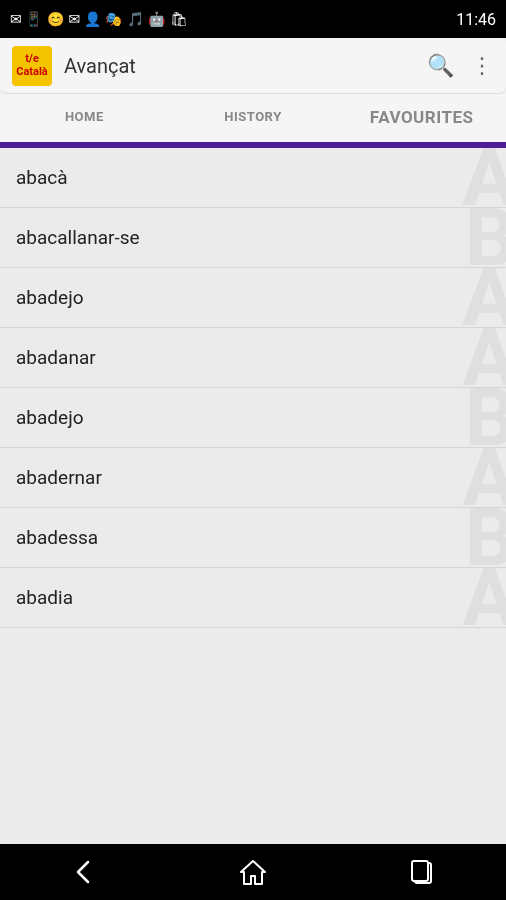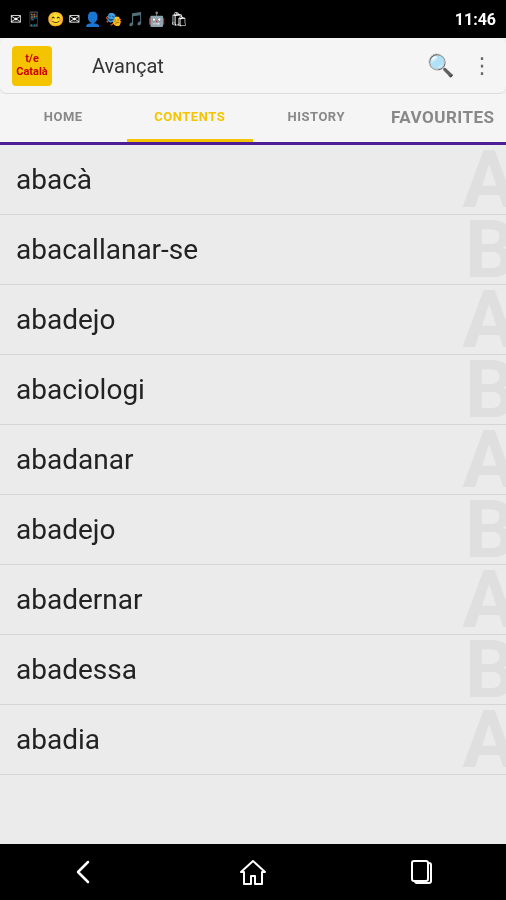--- a/index.html
+++ b/index.html
@@ -36,21 +36,21 @@
     }
 
     #status-bar .status-icon {
       color: #fff;
       font-size: 14px;
     }
 
     #status-bar .time {
       color: #fff;
       font-size: 16px;
-      font-weight: bold;
+      font-weight: normal;
     }
 
     
     #app-bar {
       background: #f5f5f5;
       height: 56px;
       display: flex;
       align-items: center;
       padding: 0 12px;
       border-bottom: 1px solid #ddd;
@@ -76,40 +76,39 @@
       font-size: 11px;
       text-align: center;
       line-height: 1.1;
     }
 
     #app-bar .app-title {
       flex: 1;
       font-size: 20px;
       color: #333;
       font-weight: normal;
-      margin-left: 28px;
     }
 
     #app-bar .toolbar-icons {
       display: flex;
       align-items: center;
       gap: 16px;
     }
 
     #app-bar .toolbar-icon {
       color: #666;
       font-size: 22px;
       cursor: pointer;
     }
 
     
     #tabs {
       background: #f5f5f5;
       display: flex;
-      border-bottom: 3px solid #4c1d95;
+      border-bottom: 6px solid #4c1d95;
       flex-shrink: 0;
     }
 
     .tab {
       flex: 1;
       height: 48px;
       display: flex;
       align-items: center;
       justify-content: center;
       font-size: 13px;
@@ -163,21 +162,21 @@
       top: 50%;
       transform: translateY(-50%);
       font-size: 80px;
       color: rgba(200, 200, 200, 0.35);
       font-weight: bold;
       pointer-events: none;
       z-index: 0;
     }
 
     .word-text {
-      font-size: 28px;
+      font-size: 19px;
       color: #222;
       position: relative;
       z-index: 1;
     }
 
     
     #nav-bar {
       background: #000;
       height: 56px;
       display: flex;
@@ -234,36 +233,32 @@
   <div class="toolbar-icons">
     <span class="toolbar-icon search-icon-svg">🔍</span>
     <span class="toolbar-icon overflow-icon">⋮</span>
   </div>
 </div>
 
 <div id="tabs">
   <div class="tab">
     <span>HOME</span>
   </div>
-  <div class="tab active">
-    <span>CONTENTS</span>
-  </div>
   <div class="tab">
     <span>HISTORY</span>
   </div>
   <div class="tab tab-favourites">
     <span>FAVOURITES</span>
   </div>
 </div>
 
 <div id="word-list">
 <div class="word-item" data-letter="A"><span class="word-text">abacà</span></div>
     <div class="word-item" data-letter="B"><span class="word-text">abacallanar-se</span></div>
     <div class="word-item" data-letter="A"><span class="word-text">abadejo</span></div>
-    <div class="word-item" data-letter="B"><span class="word-text">abaciologi</span></div>
     <div class="word-item" data-letter="A"><span class="word-text">abadanar</span></div>
     <div class="word-item" data-letter="B"><span class="word-text">abadejo</span></div>
     <div class="word-item" data-letter="A"><span class="word-text">abadernar</span></div>
     <div class="word-item" data-letter="B"><span class="word-text">abadessa</span></div>
     <div class="word-item" data-letter="A"><span class="word-text">abadia</span></div>
   </div>
 
 <div id="nav-bar">
   <div class="nav-btn">
     <svg width="28" height="28" viewBox="0 0 28 28" fill="none" xmlns="http://www.w3.org/2000/svg">

